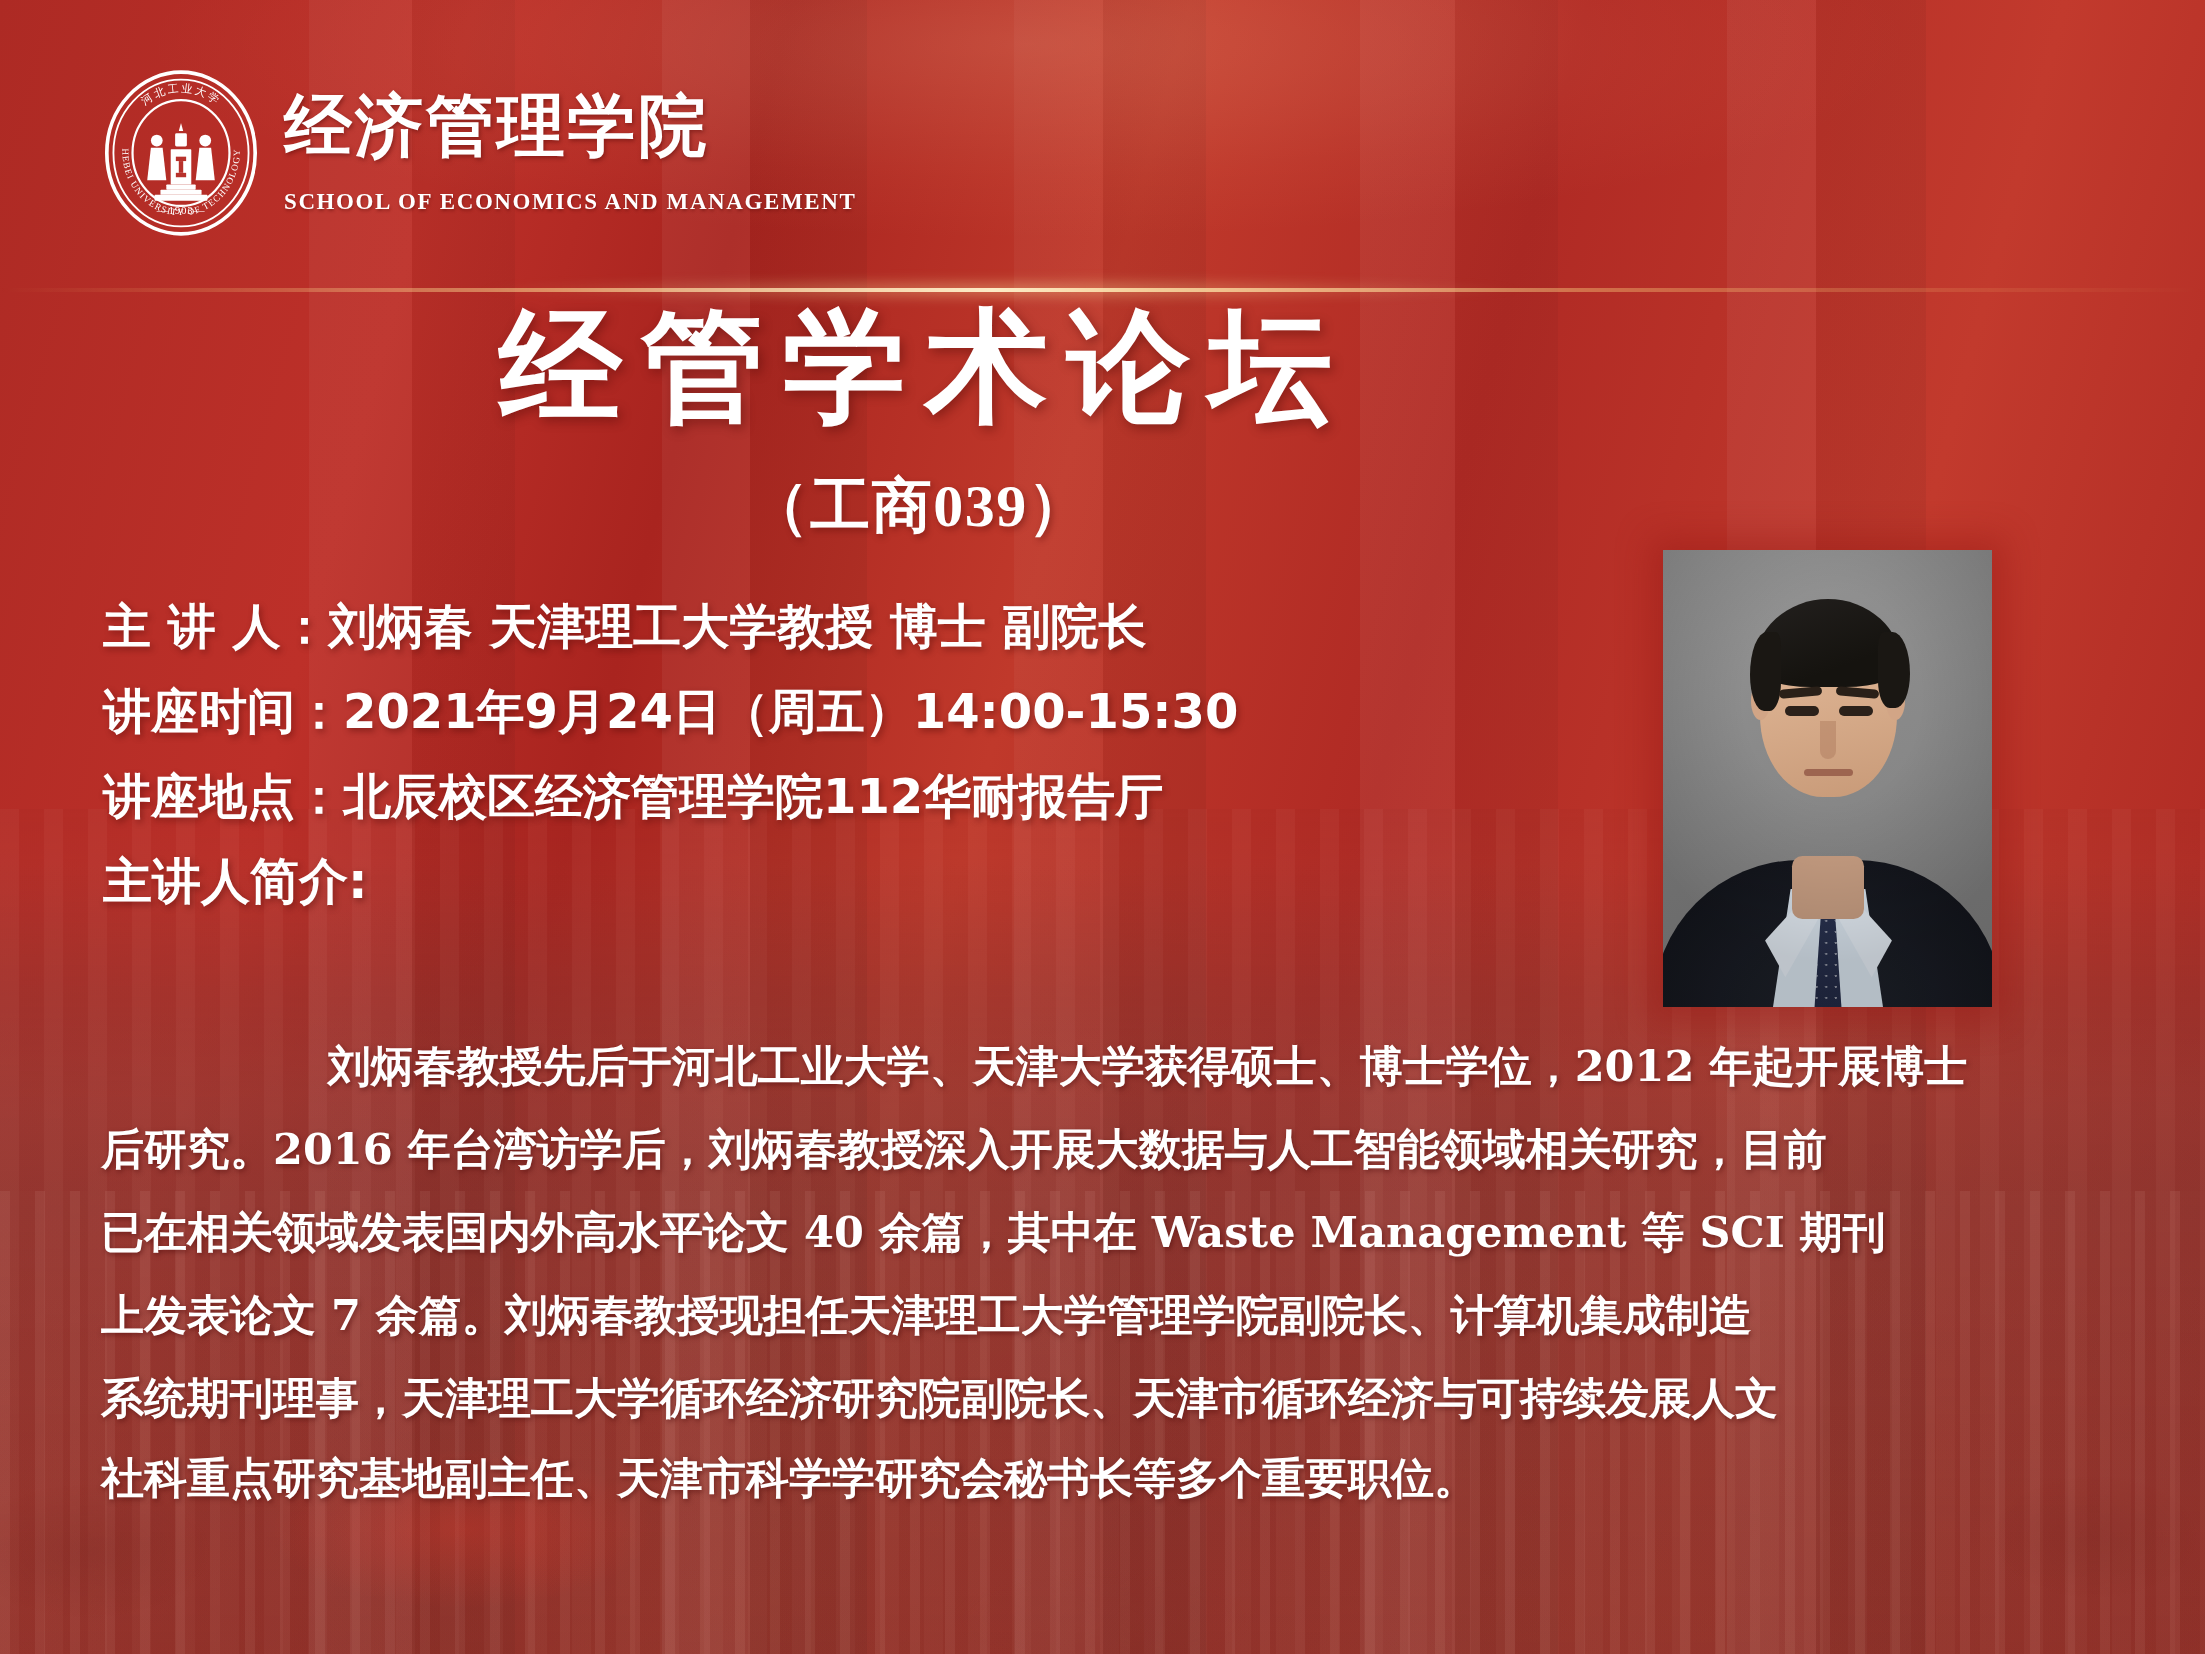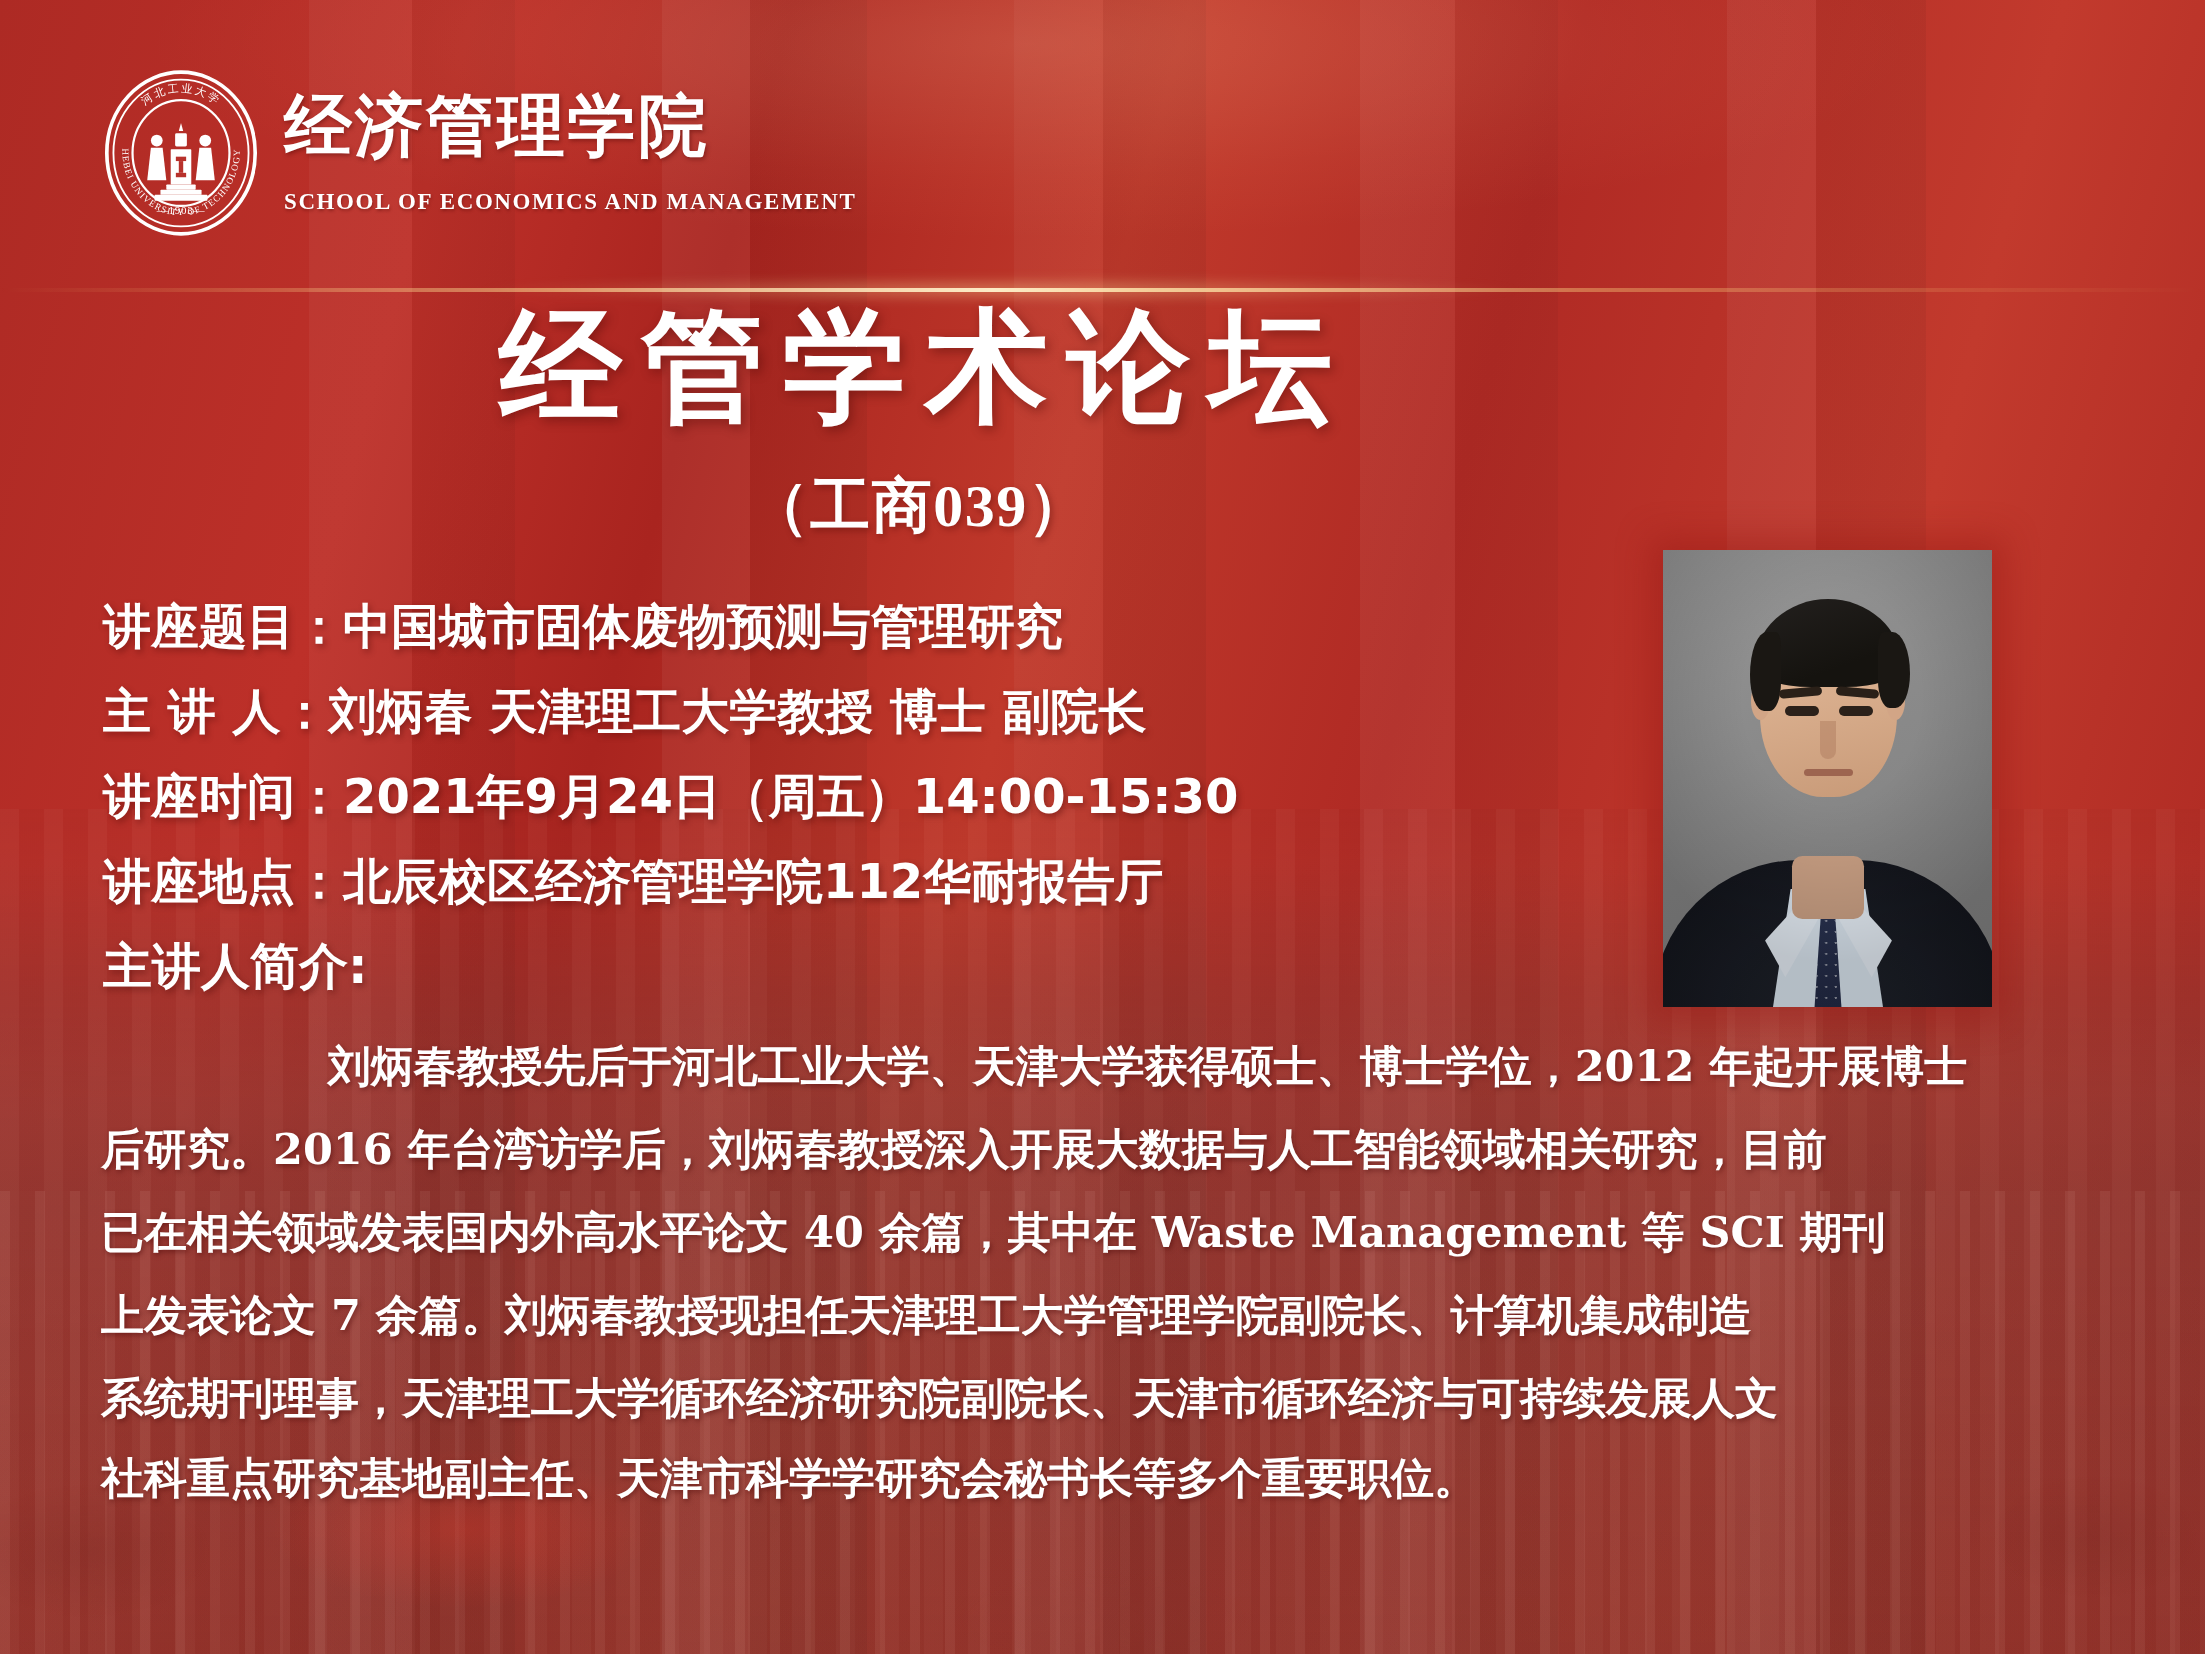--- a/index.html
+++ b/index.html
@@ -285,23 +285,20 @@
     <div class="school-names">
       <div class="school-cn">经济管理学院</div>
       <div class="school-en">SCHOOL OF ECONOMICS AND MANAGEMENT</div>
     </div>
   </div>
 
   <div class="main-title">经管学术论坛</div>
   <div class="sub-title">（工商039）</div>
 
   <div class="info">
-    <div class="info-line">
-      <span class="lbl">讲座题目：</span><span>中国城市固体废物预测与管理研究</span>
-    </div>
     <div class="info-line">
       <span class="lbl">主 讲 人：</span><span>刘炳春  天津理工大学教授 博士 副院长</span>
     </div>
     <div class="info-line">
       <span class="lbl">讲座时间：</span><span>2021年9月24日（周五）14:00-15:30</span>
     </div>
     <div class="info-line">
       <span class="lbl">讲座地点：</span><span>北辰校区经济管理学院112华耐报告厅</span>
     </div>
     <div class="info-line bio-label">主讲人简介:</div>

